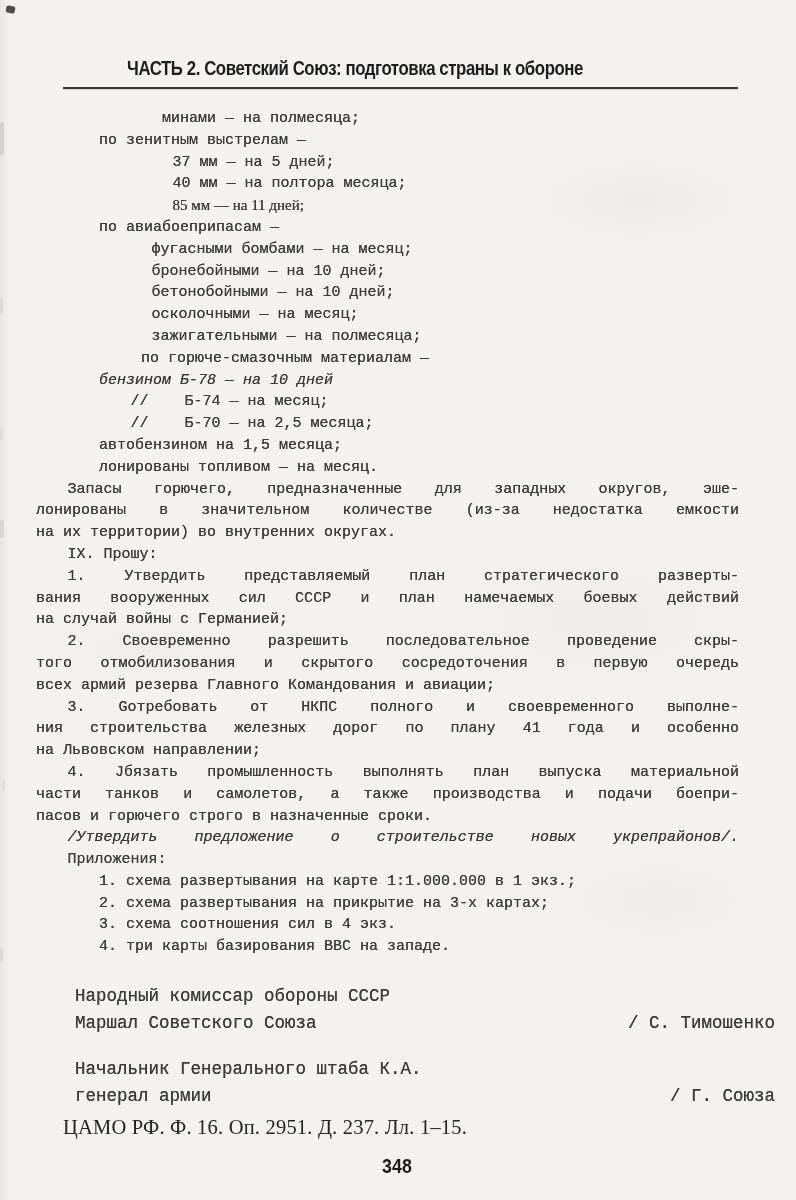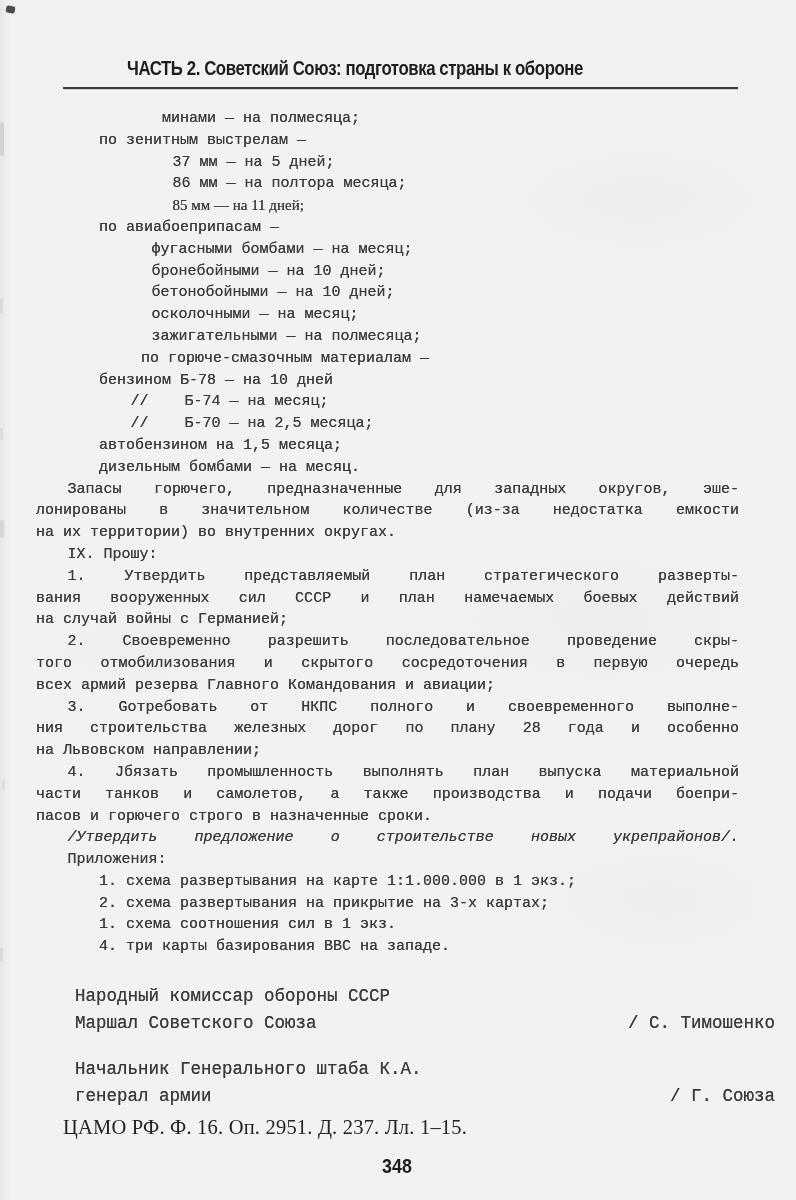--- a/index.html
+++ b/index.html
@@ -83,55 +83,55 @@
 <div class="speck s6"></div>
 <div class="speck s7"></div>
 
 <div class="running-head">ЧАСТЬ 2. Советский Союз: подготовка страны к обороне</div>
 <div class="head-rule"></div>
 
 <div class="typewriter" id="typewriter">
     <div class="tline" style="padding-left: 126px;">минами — на полмесяца;</div>
     <div class="tline" style="padding-left: 63px;">по зенитным выстрелам —</div>
     <div class="tline" style="padding-left: 136.5px;">37 мм — на 5 дней;</div>
-    <div class="tline" style="padding-left: 136.5px;">86 мм — на полтора месяца;</div>
+    <div class="tline" style="padding-left: 136.5px;">40 мм — на полтора месяца;</div>
     <div class="tline" style="padding-left: 136.5px; font-family: Liberation Serif, serif;">85 мм — на 11 дней;</div>
     <div class="tline" style="padding-left: 63px;">по авиабоеприпасам —</div>
     <div class="tline" style="padding-left: 115.5px;">фугасными бомбами — на месяц;</div>
     <div class="tline" style="padding-left: 115.5px;">бронебойными — на 10 дней;</div>
     <div class="tline" style="padding-left: 115.5px;">бетонобойными — на 10 дней;</div>
     <div class="tline" style="padding-left: 115.5px;">осколочными — на месяц;</div>
     <div class="tline" style="padding-left: 115.5px;">зажигательными — на полмесяца;</div>
     <div class="tline" style="padding-left: 105px;">по горюче-смазочным материалам —</div>
-    <div class="tline" style="padding-left: 63px;">бензином Б-78 — на 10 дней</div>
+    <div class="tline" style="padding-left: 63px; font-style: italic;">бензином Б-78 — на 10 дней</div>
     <div class="tline" style="padding-left: 94.5px;">//    Б-74 — на месяц;</div>
     <div class="tline" style="padding-left: 94.5px;">//    Б-70 — на 2,5 месяца;</div>
     <div class="tline" style="padding-left: 63px;">автобензином на 1,5 месяца;</div>
-    <div class="tline" style="padding-left: 63px;">дизельным бомбами — на месяц.</div>
+    <div class="tline" style="padding-left: 63px;">лонированы топливом — на месяц.</div>
     <div class="tline j" style="padding-left: 31.5px;">Запасы горючего, предназначенные для западных округов, эше-</div>
     <div class="tline j" style="padding-left: 0px;">лонированы в значительном количестве (из-за недостатка емкости</div>
     <div class="tline" style="padding-left: 0px;">на их территории) во внутренних округах.</div>
     <div class="tline" style="padding-left: 31.5px;">IX. Прошу:</div>
     <div class="tline j" style="padding-left: 31.5px;">1. Утвердить представляемый план стратегического разверты-</div>
     <div class="tline j" style="padding-left: 0px;">вания вооруженных сил СССР и план намечаемых боевых действий</div>
     <div class="tline" style="padding-left: 0px;">на случай войны с Германией;</div>
     <div class="tline j" style="padding-left: 31.5px;">2. Своевременно разрешить последовательное проведение скры-</div>
     <div class="tline j" style="padding-left: 0px;">того отмобилизования и скрытого сосредоточения в первую очередь</div>
     <div class="tline" style="padding-left: 0px;">всех армий резерва Главного Командования и авиации;</div>
     <div class="tline j" style="padding-left: 31.5px;">3. Gотребовать от НКПС полного и своевременного выполне-</div>
-    <div class="tline j" style="padding-left: 0px;">ния строительства железных дорог по плану 28 года и особенно</div>
+    <div class="tline j" style="padding-left: 0px;">ния строительства железных дорог по плану 41 года и особенно</div>
     <div class="tline" style="padding-left: 0px;">на Львовском направлении;</div>
     <div class="tline j" style="padding-left: 31.5px;">4. Jбязать промышленность выполнять план выпуска материальной</div>
     <div class="tline j" style="padding-left: 0px;">части танков и самолетов, а также производства и подачи боепри-</div>
     <div class="tline" style="padding-left: 0px;">пасов и горючего строго в назначенные сроки.</div>
     <div class="tline j it" style="padding-left: 31.5px;">/Утвердить предложение о строительстве новых укрепрайонов/.</div>
     <div class="tline" style="padding-left: 31.5px;">Приложения:</div>
     <div class="tline" style="padding-left: 63px;">1. схема развертывания на карте 1:1.000.000 в 1 экз.;</div>
     <div class="tline" style="padding-left: 63px;">2. схема развертывания на прикрытие на 3-х картах;</div>
-    <div class="tline" style="padding-left: 63px;">1. схема соотношения сил в 1 экз.</div>
+    <div class="tline" style="padding-left: 63px;">3. схема соотношения сил в 4 экз.</div>
     <div class="tline" style="padding-left: 63px;">4. три карты базирования ВВС на западе.</div>
   </div>
 
 <div class="signatures" id="signatures">
     <div class="sig-row"><span>Народный комиссар обороны СССР</span><span></span></div>
     <div class="sig-row"><span>Маршал Советского Союза</span><span>/ С. Тимошенко</span></div>
     <div class="sig-gap"></div>
     <div class="sig-row"><span>Начальник Генерального штаба К.А.</span><span></span></div>
     <div class="sig-row"><span>генерал армии</span><span>/ Г. Союза</span></div>
   </div>

